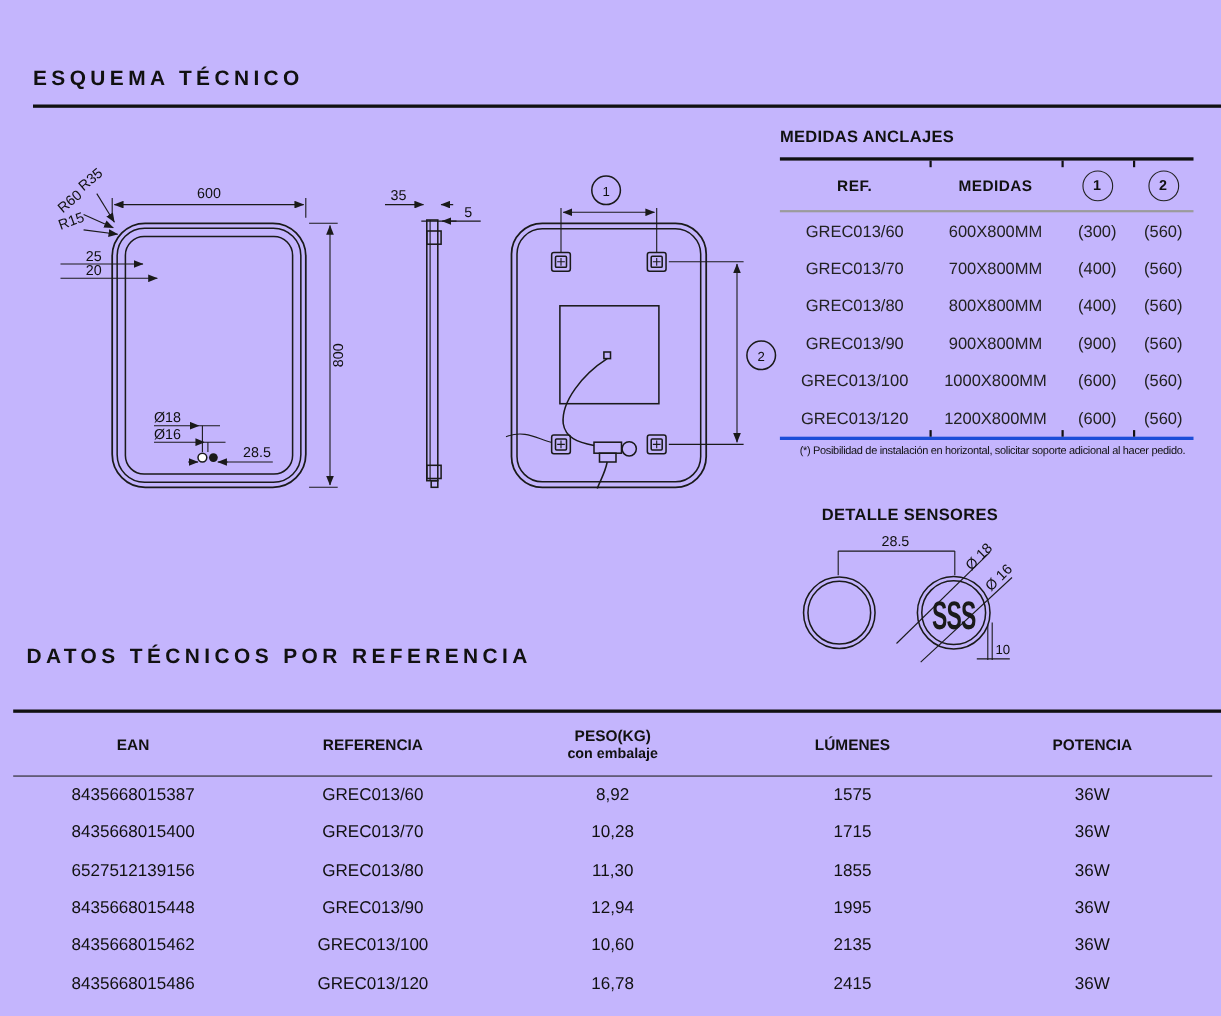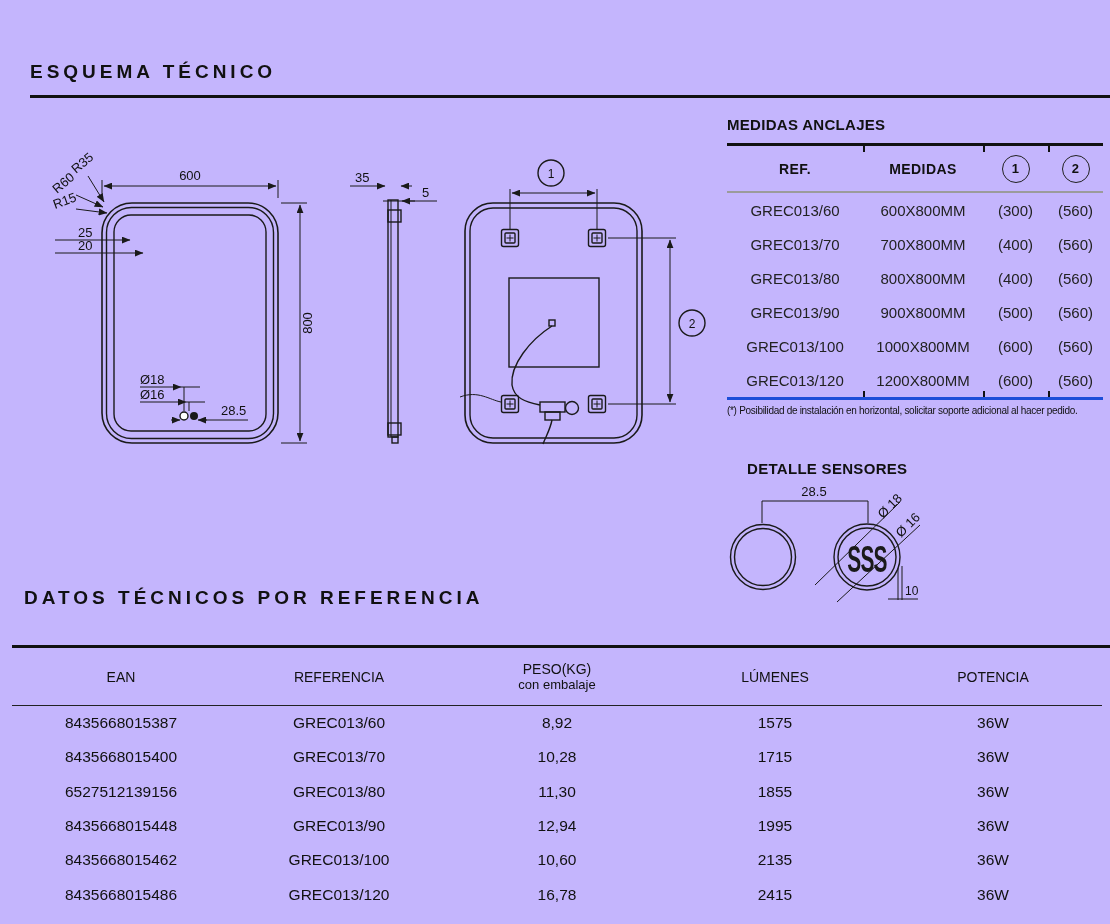--- a/index.html
+++ b/index.html
@@ -9,37 +9,37 @@
   
   .main-title{position:absolute;left:30px;top:61px;font-size:19px;font-weight:700;
               letter-spacing:4px;color:#111;}
   .rule{position:absolute;height:3px;background:#111;}
   .rule-top{left:30px;right:0;top:95px;}
   .rule-tech{left:12px;right:0;top:645px;}
   .tech-title{position:absolute;left:24px;top:587px;font-size:19px;font-weight:700;
               letter-spacing:4px;color:#111;}
 
   
-  .anchors-wrap{position:absolute;left:727px;top:116px;width:376px;}
+  .anchors-wrap{position:absolute;left:709px;top:116px;width:376px;}
   .a-title{font-size:15px;font-weight:700;letter-spacing:.3px;color:#111;}
   .a-table{position:relative;margin-top:10px;border-top:3px solid #111;border-bottom:3px solid #1d4ed8;}
   .a-row{display:grid;grid-template-columns:136px 120px 65px 55px;align-items:center;text-align:center;}
   .a-head{height:45px;border-bottom:2px solid #9b9b9b;font-weight:700;font-size:14px;letter-spacing:.4px;}
   .a-data{height:34px;font-size:15px;color:#222;}
   .circle-num{display:inline-flex;width:26px;height:26px;border:1.4px solid #222;border-radius:50%;
               align-items:center;justify-content:center;font-size:13px;font-weight:700;margin:0 auto;}
   .tick{position:absolute;width:1.5px;height:6px;background:#111;}
   .note{position:absolute;left:727px;top:404px;width:382px;font-size:10px;letter-spacing:-0.3px;
         line-height:1.35;color:#111;}
   .sens-title{position:absolute;left:727px;top:460px;font-size:15px;font-weight:700;letter-spacing:.3px;margin-left:20px;}
 
   
   .tech-table{position:absolute;left:12px;top:648px;width:1090px;}
   .t-head{display:grid;grid-template-columns:repeat(5,218px);align-items:center;text-align:center;
-          height:57px;border-bottom:1.5px solid #222;font-weight:400;font-size:14px;}
+          height:57px;border-bottom:1.5px solid #222;font-weight:700;font-size:14px;}
   .t-head .sub{font-size:13px;}
   .t-row{display:grid;grid-template-columns:repeat(5,218px);align-items:center;text-align:center;
          height:34.3px;font-size:15.5px;color:#111;}
 
   
   svg{position:absolute;}
   .ln1{fill:none;stroke:#1a1a1a;stroke-width:1.4;}
   .ln2{fill:none;stroke:#1a1a1a;stroke-width:1.6;}
   .dim{fill:none;stroke:#1a1a1a;stroke-width:1;}
   .dtext{fill:#111;font-family:"Liberation Sans",sans-serif;font-size:13px;}
@@ -205,21 +205,21 @@
       </div>
       <div class="a-row a-data">
         <div>GREC013/80</div>
           <div>800X800MM</div>
           <div>(400)</div>
           <div>(560)</div>
       </div>
       <div class="a-row a-data">
         <div>GREC013/90</div>
           <div>900X800MM</div>
-          <div>(500)</div>
+          <div>(900)</div>
           <div>(560)</div>
       </div>
       <div class="a-row a-data">
         <div>GREC013/100</div>
           <div>1000X800MM</div>
           <div>(600)</div>
           <div>(560)</div>
       </div>
       <div class="a-row a-data">
         <div>GREC013/120</div>

